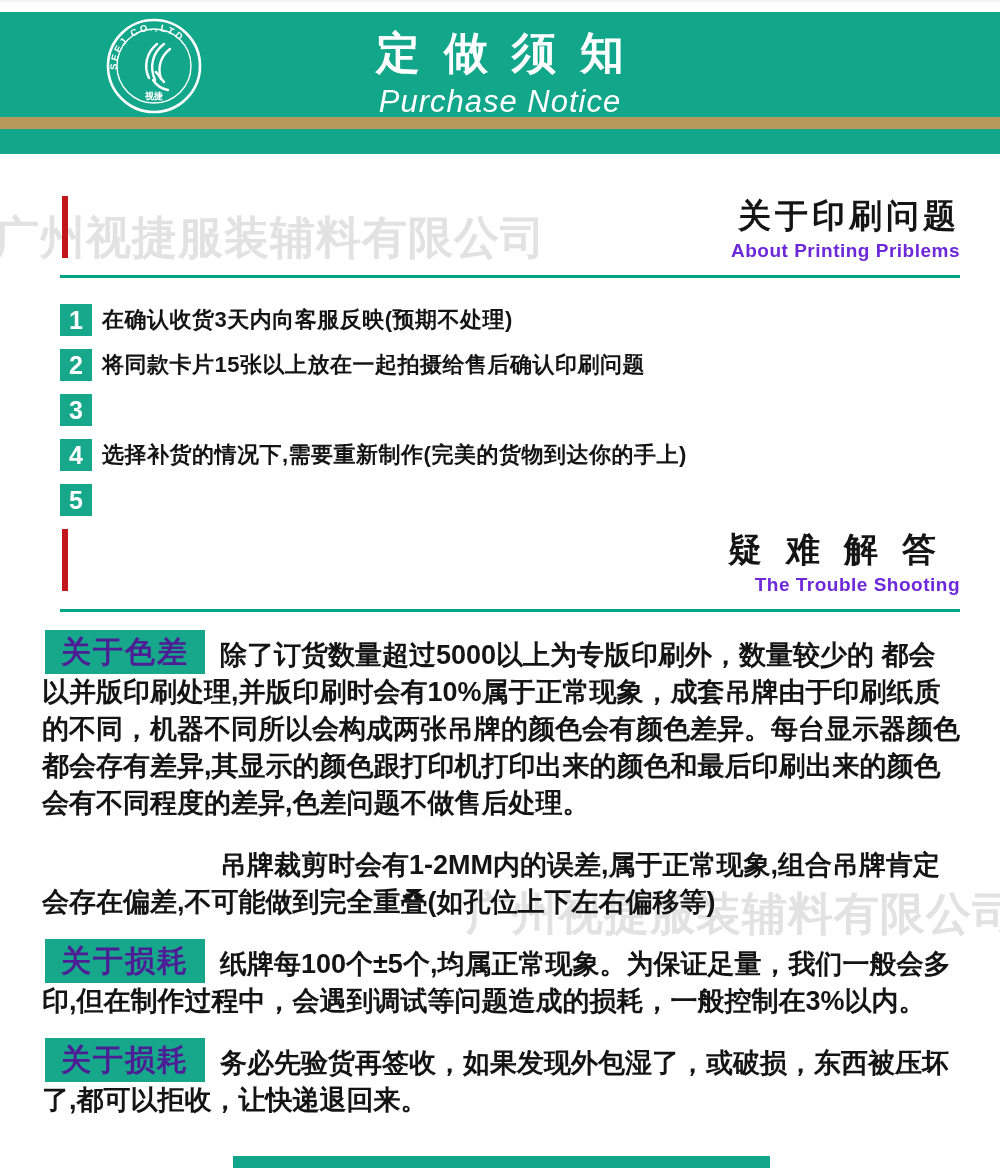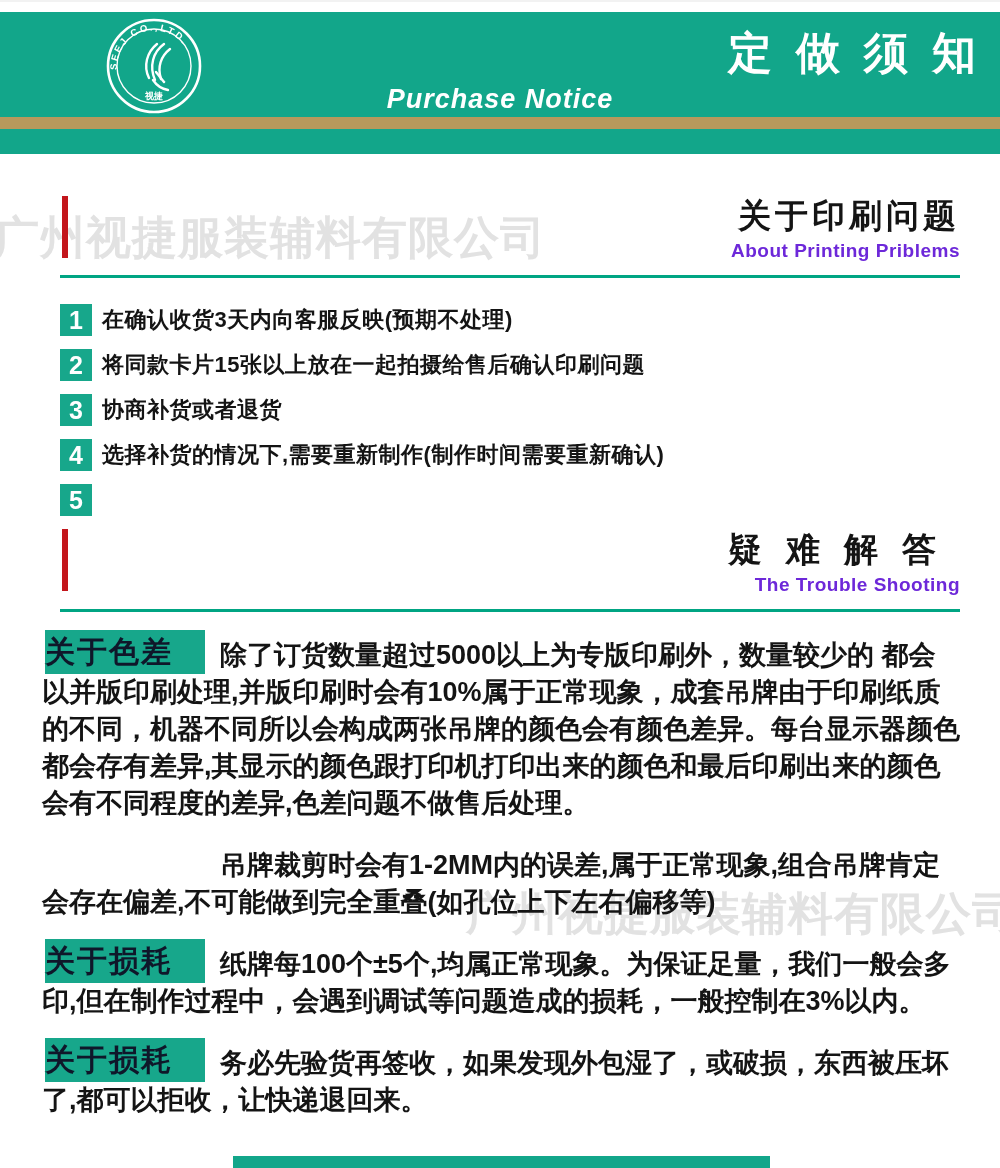--- a/index.html
+++ b/index.html
@@ -3,22 +3,22 @@
 <meta charset="utf-8">
 <style>
   * { margin:0; padding:0; box-sizing:border-box; }
   html,body { background:#ffffff; }
   body { font-family:"Liberation Sans","DejaVu Sans",sans-serif; }
   .page { position:relative; width:1000px; height:1168px; margin:0 auto; background:#ffffff; overflow:hidden; }
 
   
   .top-strip { height:12px; background:#ffffff; border-top:2px solid #f2f2f2; }
   .banner { position:relative; height:105px; background:#12a68a; color:#ffffff; text-align:center; }
-  .banner-title { padding-top:12px; font-size:44px; font-weight:700; letter-spacing:24px; padding-left:24px;text-align:right; }
-  .banner-sub { font-size:27px; font-weight:700; font-style:italic; letter-spacing:1px; margin-top:1px; }
+  .banner-title { padding-top:12px; font-size:44px; font-weight:700; letter-spacing:24px; padding-left:24px; }
+  .banner-sub { font-size:31px; font-weight:400; font-style:italic; letter-spacing:1px; margin-top:1px; }
   .gold-bar { height:12px; background:#b6995c; }
   .green-strip { height:25px; background:#12a68a; }
   .logo-wrap { position:absolute; left:104px; top:4px; width:100px; height:100px; }
 
   
   .wm { position:absolute; font-size:45px; color:#e2e2e2; white-space:nowrap; letter-spacing:1px; z-index:0; font-weight:600; }
   .wm1 { left:-6px; top:208px; }
   .wm2 { left:466px; top:884px; }
 
   .content { position:relative; z-index:1; }
@@ -33,21 +33,21 @@
 
   
   .steps { margin:24px 40px 0 60px; }
   .step { display:flex; align-items:center; margin-bottom:9px; height:36px; }
   .step-num { flex:none; width:32px; height:32px; background:#17a78b; color:#ffffff; font-size:25px; font-weight:700; text-align:center; line-height:32px; margin-right:10px; }
   .step-text { font-size:22px; font-weight:700; color:#141414; letter-spacing:0.5px; white-space:nowrap; }
 
   
   .topics { margin-top:2px; }
   .topic { position:relative; margin:25px 38px 0 42px; font-size:27px; line-height:37px; font-weight:600; color:#141414; }
-  .topic-label { position:absolute; left:3px; top:-7px; width:160px; background:#17a78b; color:#0f172a; font-size:30px; font-weight:700; line-height:44px; letter-spacing:2px; }
+  .topic-label { position:absolute; left:3px; top:-7px; width:160px; background:#17a78b; color:#4c1d95; font-size:30px; font-weight:700; line-height:44px; text-align:center; letter-spacing:2px; }
   .topic-text { text-indent:178px; }
 
   
   .bottom-bar { position:absolute; left:233px; top:1156px; width:537px; height:12px; background:#12a68a; }
 </style>
 </head>
 <body>
 
 <div class="page">
 
@@ -97,25 +97,24 @@
       <div class="step">
         <span class="step-num">1</span>
         <span class="step-text">在确认收货3天内向客服反映(预期不处理)</span>
       </div>
       <div class="step">
         <span class="step-num">2</span>
         <span class="step-text">将同款卡片15张以上放在一起拍摄给售后确认印刷问题</span>
       </div>
       <div class="step">
         <span class="step-num">3</span>
-        <span class="step-text">协商补货或者退货</span>
       </div>
       <div class="step">
         <span class="step-num">4</span>
-        <span class="step-text">选择补货的情况下,需要重新制作(制作时间需要重新确认)</span>
+        <span class="step-text">选择补货的情况下,需要重新制作(完美的货物到达你的手上)</span>
       </div>
       <div class="step">
         <span class="step-num">5</span>
       </div>
     </div>
 
     <div class="sec-head" style="margin-top:6px;">
       <div class="red-bar"></div>
       <div class="sec-title wide">疑难解答</div>
       <div class="sec-sub">The Trouble Shooting</div>

